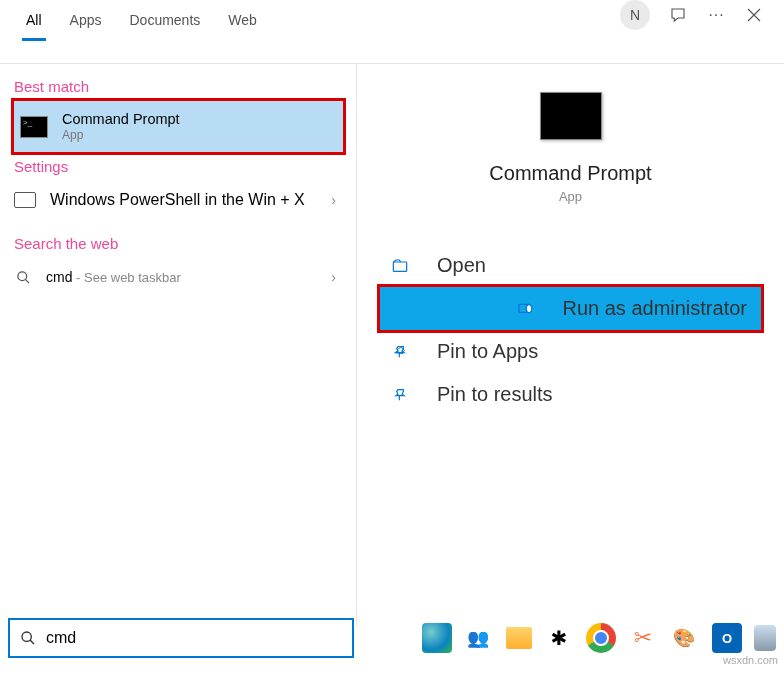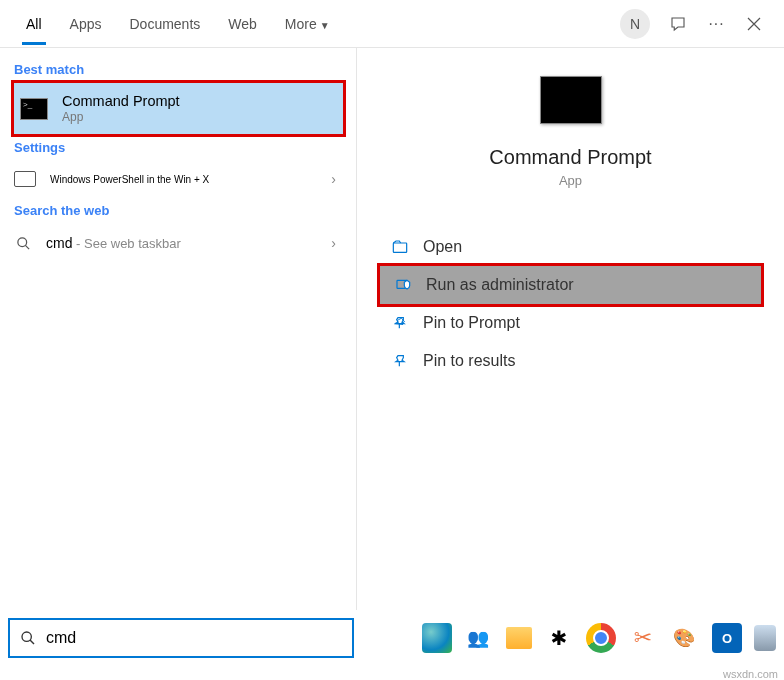--- a/index.html
+++ b/index.html
@@ -1,70 +1,69 @@
 <!DOCTYPE html>
 <html><head>
 <meta charset="utf-8">
 <style>
 * { margin: 0; padding: 0; box-sizing: border-box; font-family: "Segoe UI", sans-serif; }
 body { width: 784px; height: 680px; background: #fff; position: relative; overflow: hidden; }
 
-.tabs { display: flex; align-items: center; height: 48px; padding: 0 12px; border-bottom: 1px solid #e5e5e5; }
+.tabs { display: flex; align-items: flex-start; height: 64px; padding: 0 12px; border-bottom: 1px solid #e5e5e5; }
 .tab { padding: 12px 14px; font-size: 14px; color: #555; cursor: pointer; position: relative; }
 .tab.active { color: #000; font-weight: 500; }
 .tab.active::after { content: ""; position: absolute; left: 10px; right: 10px; bottom: -1px; height: 3px; background: #0078d4; }
 .tab .chevron { font-size: 10px; margin-left: 3px; }
 
 .header-actions { margin-left: auto; display: flex; align-items: center; gap: 18px; padding-right: 8px; }
 .avatar { width: 30px; height: 30px; border-radius: 50%; background: #eaeaea; display: flex; align-items: center; justify-content: center; font-size: 14px; color: #555; }
 .hicon { width: 20px; height: 20px; display: flex; align-items: center; justify-content: center; color: #555; cursor: pointer; }
 
 .content { display: flex; height: 562px; }
 .left { width: 356px; padding: 8px 0 0 0; }
 .right { flex: 1; border-left: 1px solid #e5e5e5; display: flex; flex-direction: column; align-items: center; padding-top: 28px; }
 
-.section-label { font-size: 13px; font-weight: 700; padding: 6px 14px; color: #3b82f6; }
+.section-label { font-size: 15px; font-weight: 400; padding: 6px 14px; color: #ec4899; }
 .result { display: flex; align-items: center; padding: 10px 14px; gap: 14px; position: relative; }
 .result.highlighted { background: #b9dcf5; border: 3px solid #d80000; margin: -3px 10px -3px 11px; padding: 10px 6px; }
 .cmd-icon { width: 28px; height: 22px; background: #000; border: 1px solid #888; position: relative; }
 .cmd-icon::before { content: ">_"; color: #ccc; font-size: 8px; position: absolute; top: 1px; left: 2px; }
 .result-text { flex: 1; }
 .result-title { font-size: 14.5px; color: #000; }
 .result-sub { font-size: 12px; color: #777; margin-top: 1px; }
 .chev { color: #888; font-size: 14px; padding-right: 6px; }
 
 .settings-icon { width: 22px; height: 16px; border: 1.5px solid #555; border-radius: 2px; }
 .search-glyph { width: 18px; height: 18px; display: flex; align-items: center; justify-content: center; }
 
 .preview-icon { width: 62px; height: 48px; background: #000; border: 1px solid #888; margin-bottom: 22px; box-shadow: 1px 1px 3px rgba(0,0,0,.3); }
 .preview-title { font-size: 20px; color: #222; margin-bottom: 4px; }
 .preview-sub { font-size: 13px; color: #888; margin-bottom: 40px; }
 
 .actions { width: 100%; padding: 0 20px; }
-.action { display: flex; align-items: center; gap: 14px; padding: 10px 14px; font-size: 16px; color: #333; cursor: pointer; }
-.action.hl { background: #a3a3a3; border: 3px solid #d80000; margin: -3px 0; }
+.action { display: flex; align-items: center; gap: 28px; padding: 10px 14px; font-size: 20px; color: #333; cursor: pointer; }
+.action.hl { background: #0ea5e9; border: 3px solid #d80000; margin: -3px 0; justify-content: flex-end; }
 .aicon { width: 18px; height: 16px; display: flex; align-items: center; justify-content: center; color: #0078d4; }
 
 .searchbar { position: absolute; left: 8px; bottom: 22px; width: 346px; height: 40px; border: 2px solid #0078d4; background: #fff; display: flex; align-items: center; padding: 0 10px; gap: 10px; }
 .searchbar input { border: none; outline: none; font-size: 16px; flex: 1; }
 
 .taskbar { position: absolute; right: 8px; bottom: 22px; height: 40px; display: flex; align-items: center; gap: 12px; }
 .tb { width: 30px; height: 30px; border-radius: 4px; display: flex; align-items: center; justify-content: center; font-size: 18px; }
 
-.watermark { position: absolute; right: 6px; bottom: 0; font-size: 11px; color: #aaa; }
+.watermark { position: absolute; right: 6px; bottom: 14px; font-size: 11px; color: #aaa; }
 </style>
 </head>
 <body>
 
 <div class="tabs">
   <div class="tab active">All</div>
   <div class="tab">Apps</div>
   <div class="tab">Documents</div>
   <div class="tab">Web</div>
-  <div class="tab"><span>More</span><span class="chevron">▼</span></div>
   <div class="header-actions">
     <div class="avatar">N</div>
     <div class="hicon">
         <svg width="18" height="18" viewBox="0 0 24 24" fill="none" stroke="currentColor" stroke-width="1.5">
           <path d="M4 4h16v12H12l-5 4v-4H4z"></path>
         </svg>
       </div>
     <div class="hicon">···</div>
     <div class="hicon">
         <svg width="14" height="14" viewBox="0 0 14 14" stroke="currentColor" stroke-width="1.2">
@@ -82,26 +81,26 @@
       <div class="result-text">
         <div class="result-title">Command Prompt</div>
         <div class="result-sub">App</div>
       </div>
     </div>
 
     <div class="section-label" style="">Settings</div>
     <div class="result">
       <div class="settings-icon"></div>
       <div class="result-text">
-        <div class="result-title" style="font-size:10px">Windows PowerShell in the Win + X</div>
+        <div class="result-title" style="font-size:16px">Windows PowerShell in the Win + X</div>
       </div>
       <div class="chev">›</div>
     </div>
 
-    <div class="section-label" style="">Search the web</div>
+    <div class="section-label" style="margin-top:10px">Search the web</div>
     <div class="result">
       <div class="search-glyph">
           <svg width="15" height="15" viewBox="0 0 24 24" fill="none" stroke="#555" stroke-width="2">
             <circle cx="10" cy="10" r="7"></circle>
             <path d="M15 15l6 6"></path>
           </svg>
         </div>
       <div class="result-text">
         <span class="result-title" style="font-size:14px">cmd</span><span style="font-size:13px;color:#888"> - See web taskbar</span>
       </div>
@@ -134,21 +133,21 @@
         <span>Run as administrator</span>
       </div>
       <div class="action">
         <div class="aicon">
             <svg width="16" height="16" viewBox="0 0 24 24" fill="none" stroke="#0078d4" stroke-width="1.8">
               <path d="M7 3h10l-2 7h4L5 21l3-8H4z" transform="rotate(45 12 12) scale(0.7) translate(5 5)"></path>
               <path d="M9 4h8v3l-2 4 3 2H6l3-2-2-4z"></path>
               <path d="M11 13v7"></path>
             </svg>
           </div>
-        <span>Pin to Prompt</span>
+        <span>Pin to Apps</span>
       </div>
       <div class="action">
         <div class="aicon">
             <svg width="16" height="16" viewBox="0 0 24 24" fill="none" stroke="#0078d4" stroke-width="1.8">
               <path d="M9 4h8v3l-2 4 3 2H6l3-2-2-4z"></path>
               <path d="M11 13v7"></path>
             </svg>
           </div>
         <span>Pin to results</span>
       </div>

